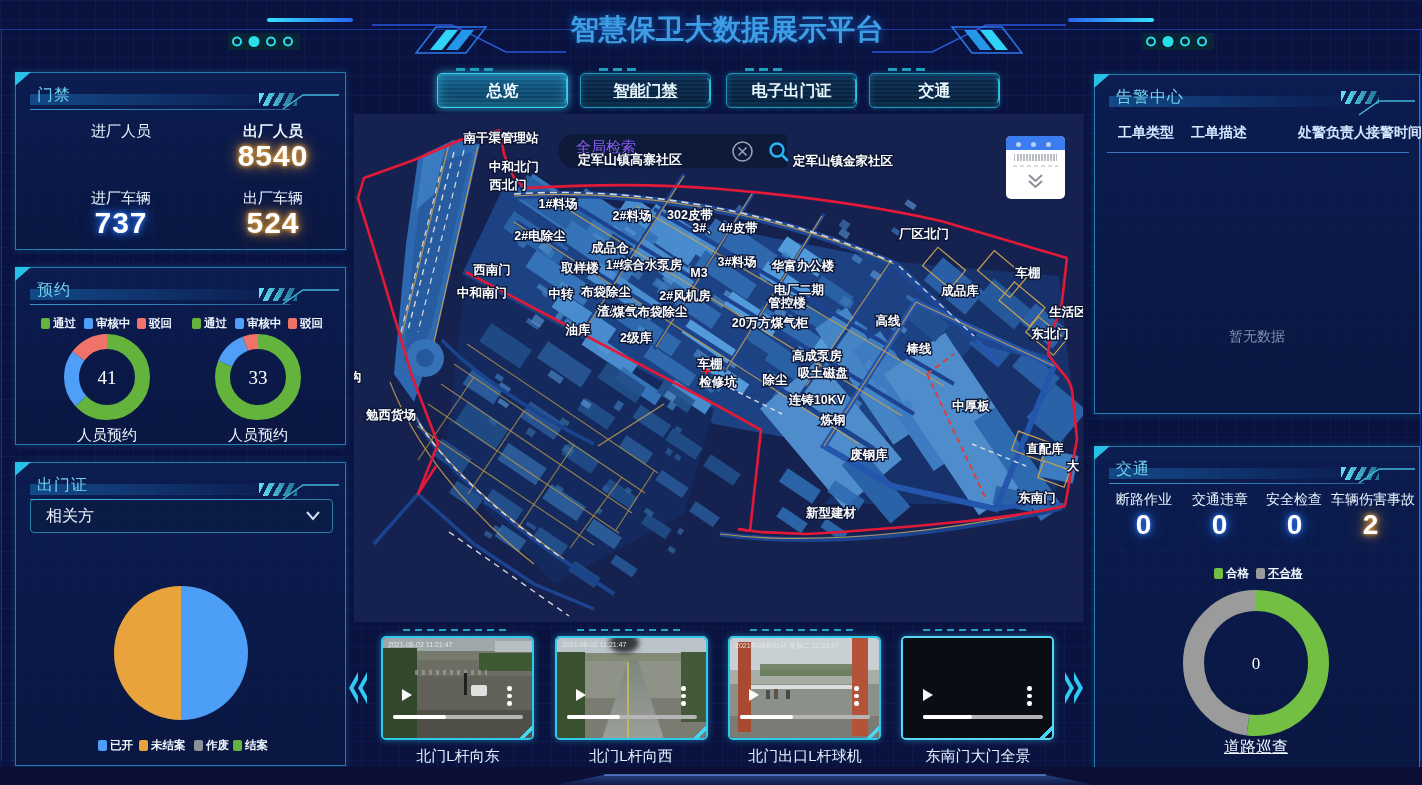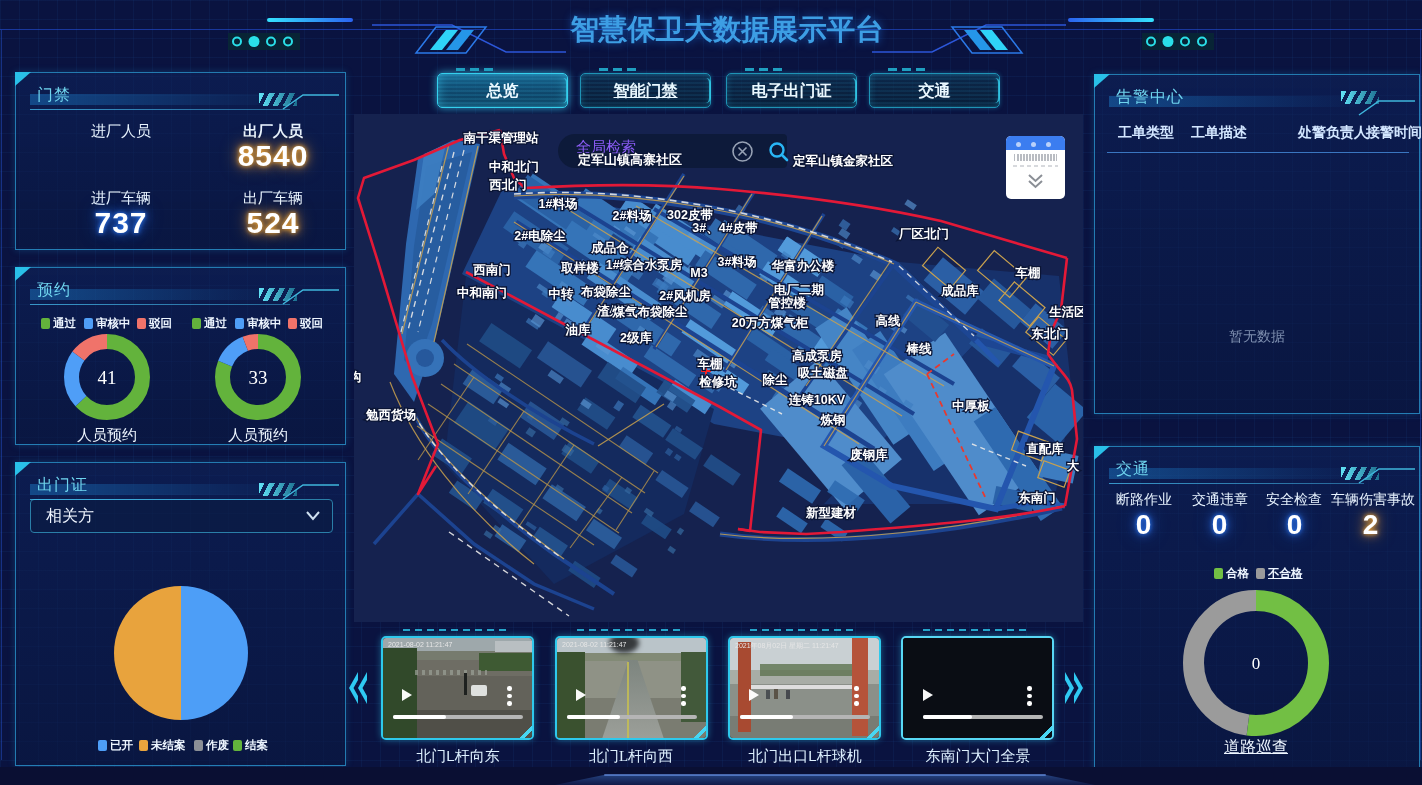--- a/index.html
+++ b/index.html
@@ -712,21 +712,21 @@
       <i></i>
       <i></i>
       <i></i>
     </div>
   <div class="vbar">
       <i></i>
     </div>
 <div class="vcorner"></div>
   </div>
 
-<div class="vlabel" style="left:551px;font-family:Liberation Serif, serif;">北门L杆向西</div>
+<div class="vlabel" style="left:551px;">北门L杆向西</div>
 
 <div class="vdash" style="left:750px;"></div>
 
 <div class="vcard" style="left:728px;">
   <div style="position:absolute;inset:0;background:linear-gradient(180deg,#c9d0d3 0 32%, #a8ada6 32% 46%, #8b9089 46% 78%, #787c74 78% 100%);"></div>
   <div style="position:absolute;left:30px;top:26px;width:95px;height:12px;background:#5e7350;opacity:.8;"></div>
   <div style="position:absolute;left:8px;top:4px;width:13px;height:90px;background:#a84a31;"></div>
   <div style="position:absolute;left:122px;top:0px;width:16px;height:98px;background:#b5533a;"></div>
   <div style="position:absolute;left:21px;top:47px;width:101px;height:4px;background:#dedede;"></div>
   <div style="position:absolute;left:36px;top:52px;width:4px;height:9px;background:#4a4f52;"></div>

